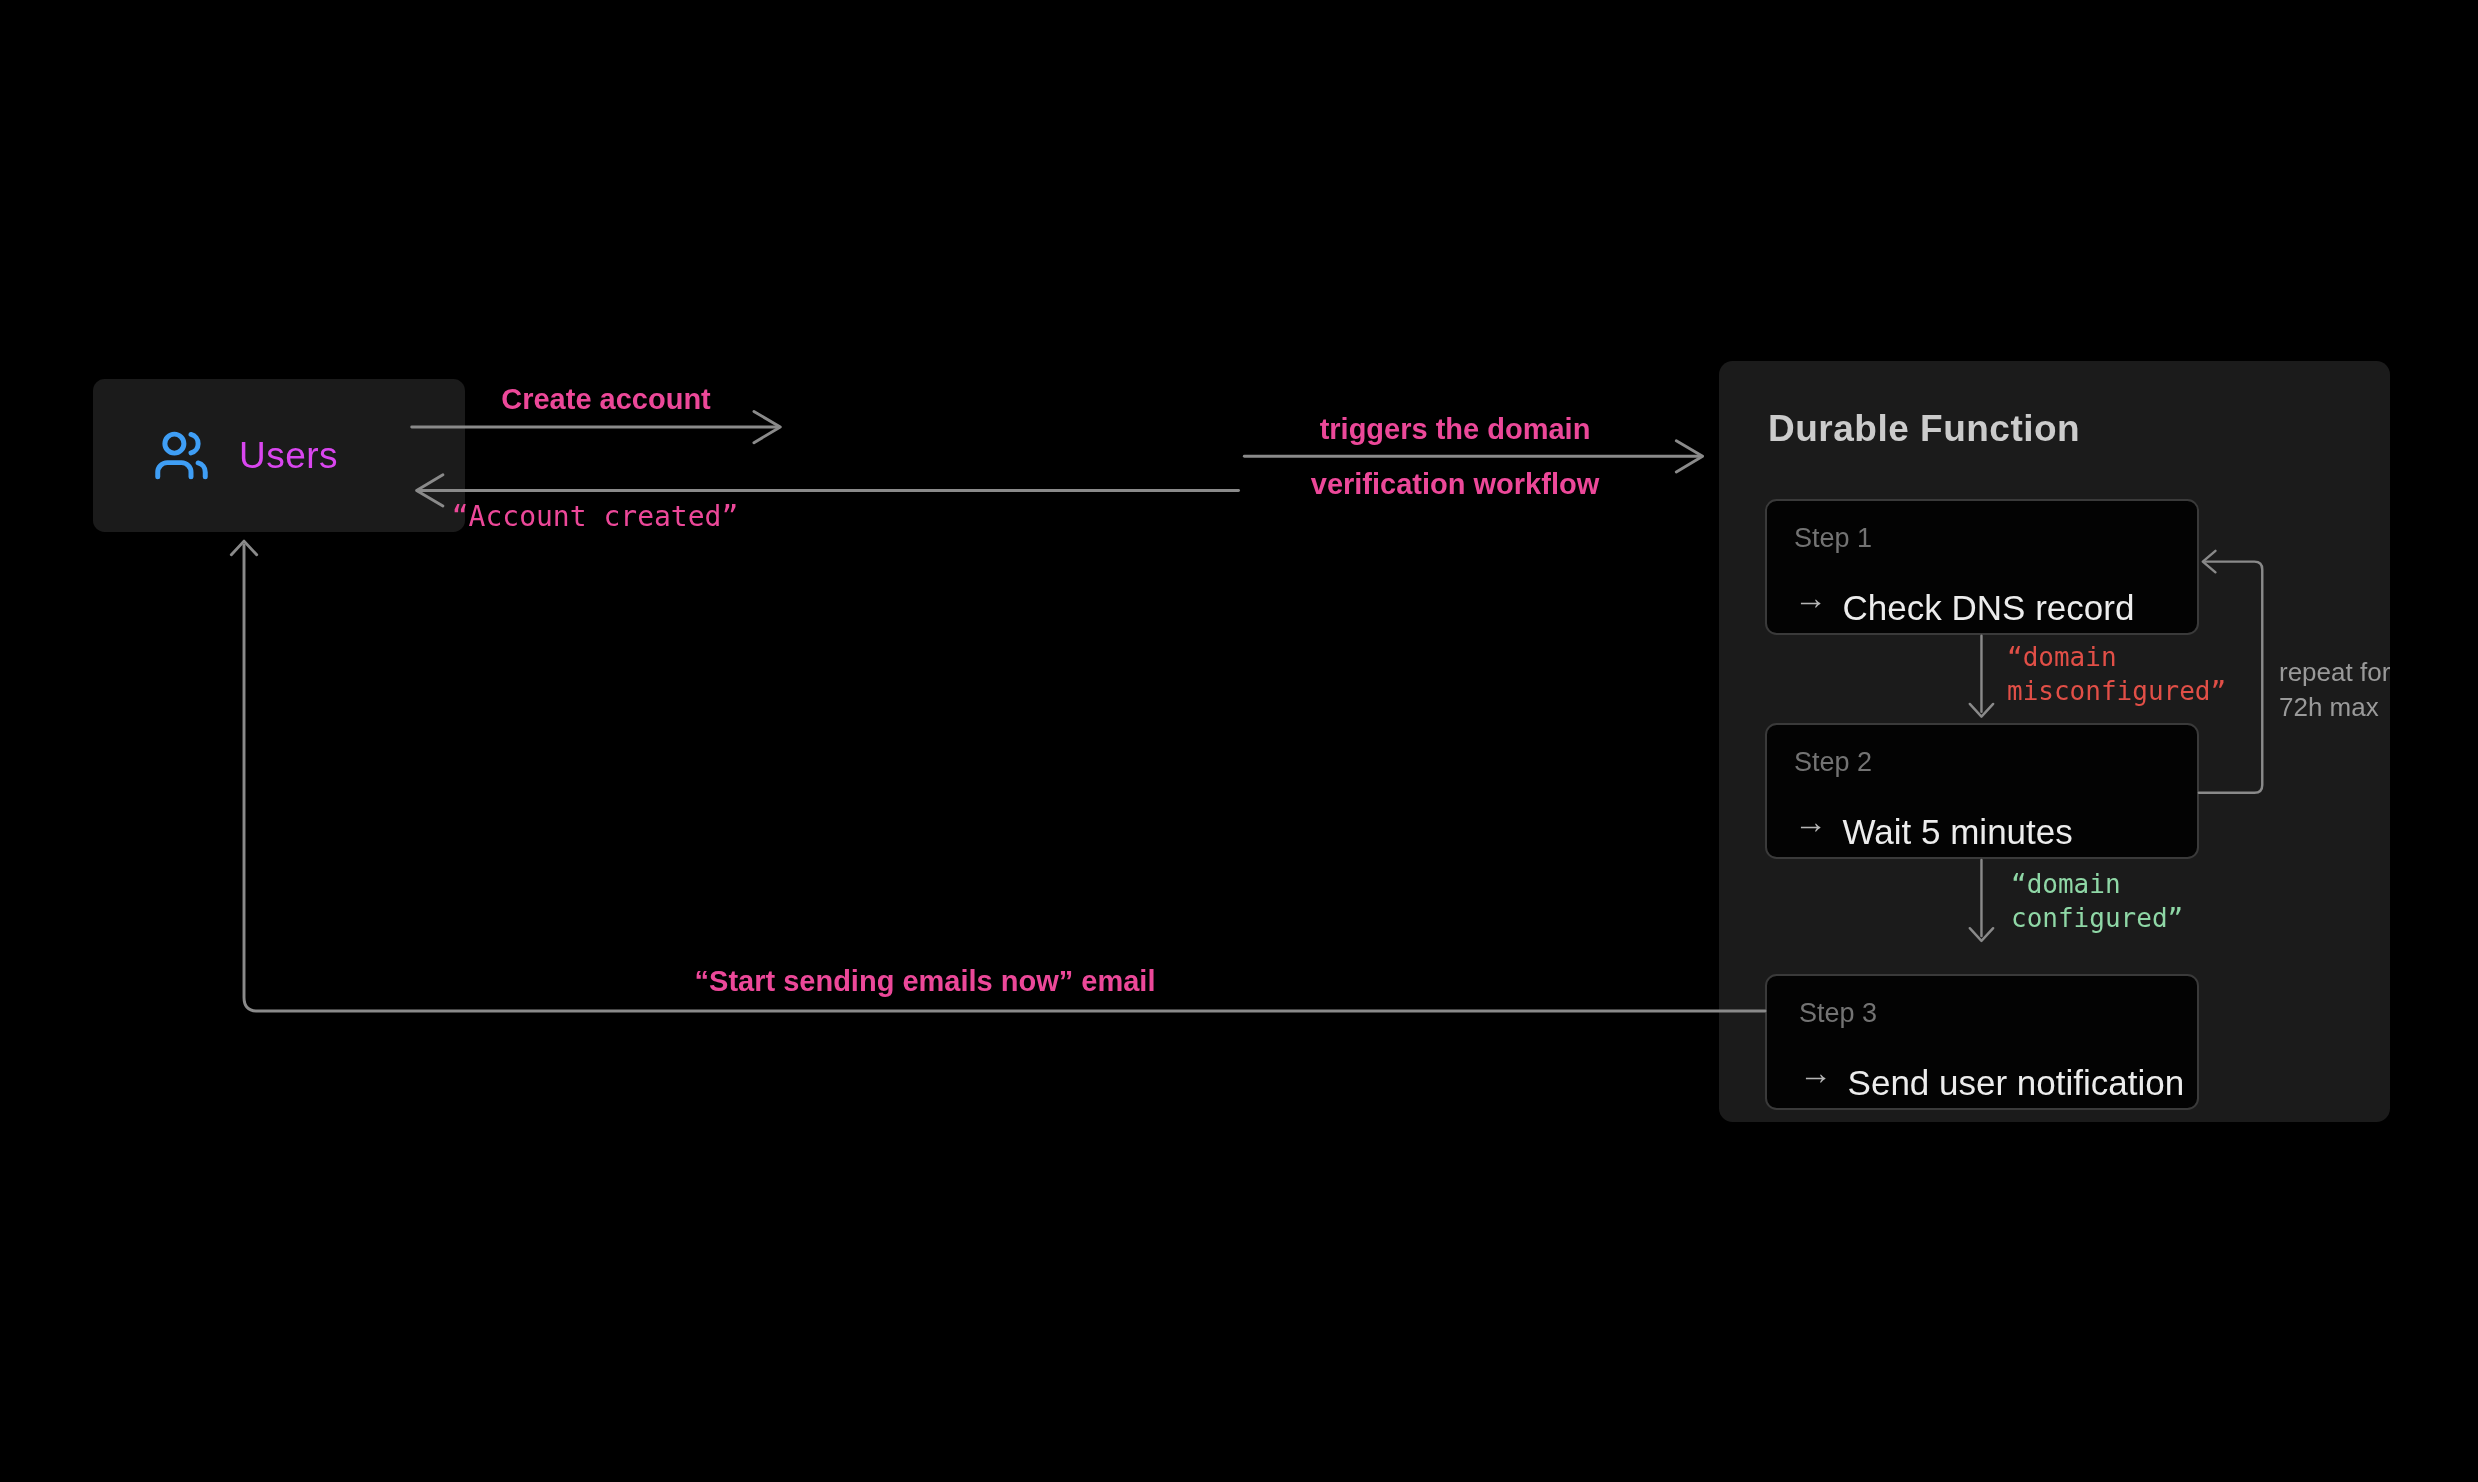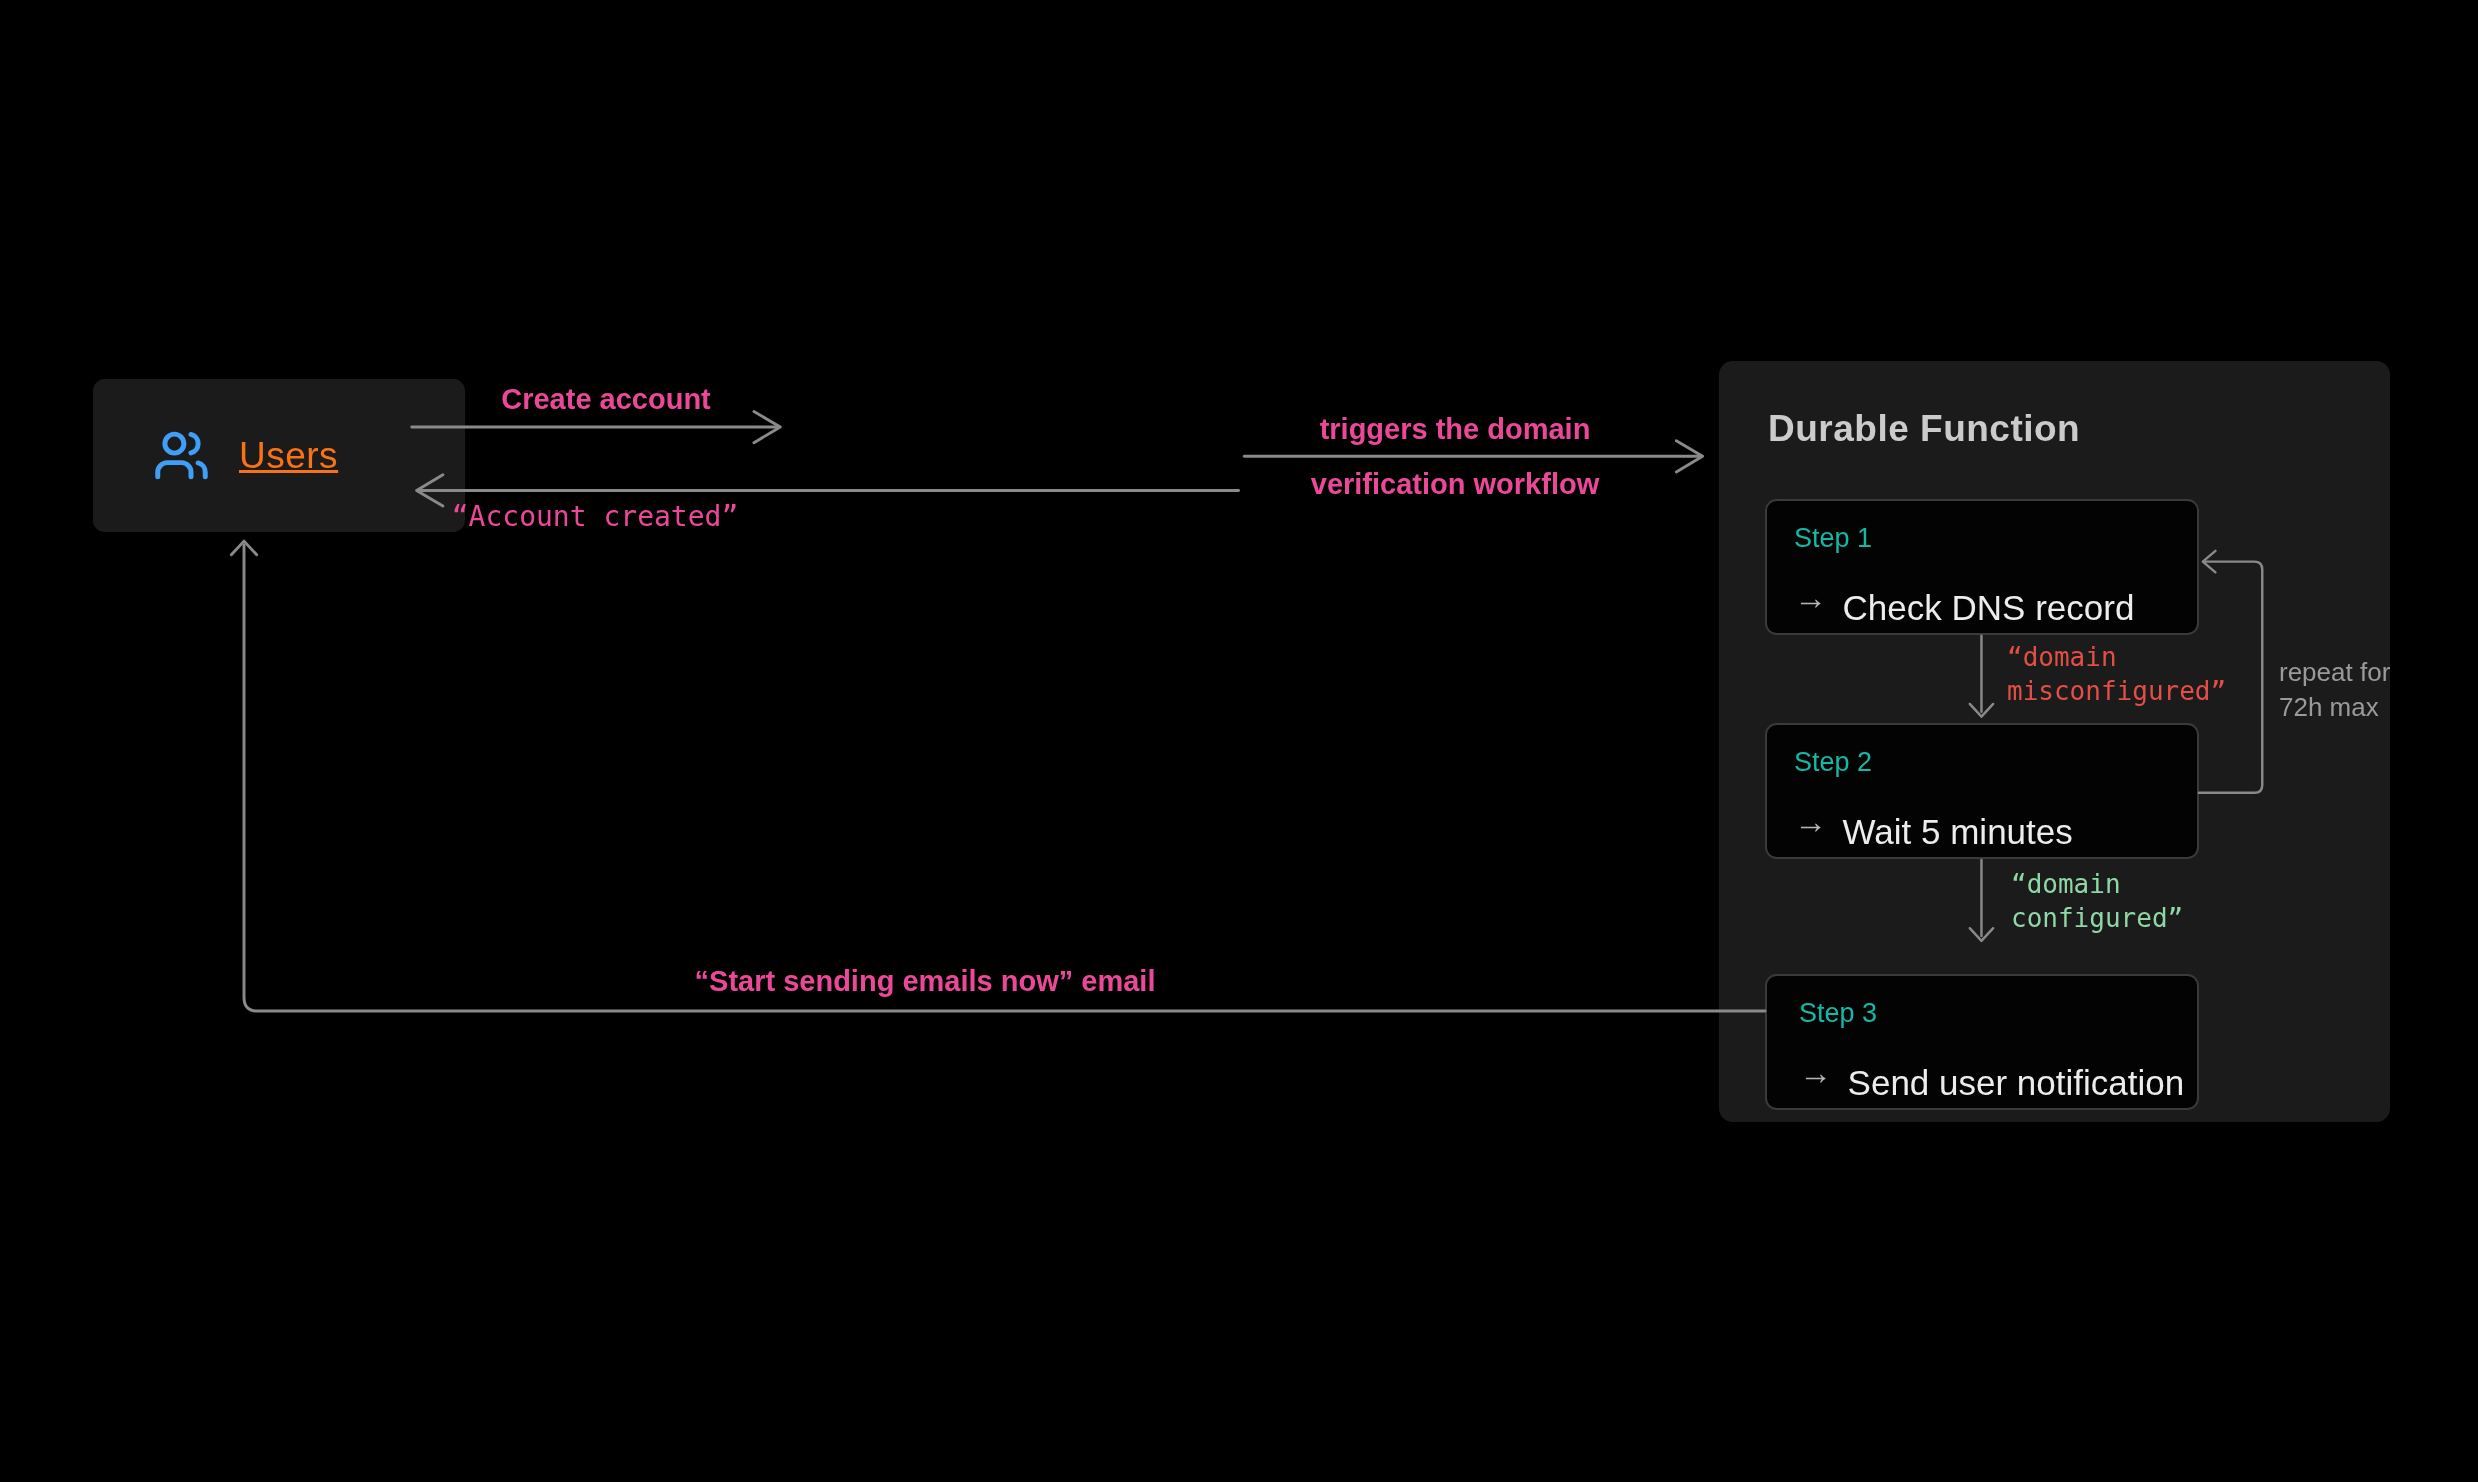--- a/index.html
+++ b/index.html
@@ -22,24 +22,23 @@
     display: flex;
     align-items: center;
   }
   .node .icon {
     flex: 0 0 auto;
     display: flex;
     align-items: center;
     justify-content: center;
   }
   .node .node-label {
-    color: #f97316;
+    color: #d946ef;
     font-size: 37px;
     letter-spacing: 0.5px;
-    text-decoration: underline;
   }
   .users-box   { left: 93px;  top: 379px; width: 312px; height: 153px; padding-left: 60px; gap: 29px; }
   .serverless-box { left: 792px; top: 379px; width: 450px; height: 153px; padding-left: 51px; gap: 25px; }
 
   .durable-panel {
     position: absolute;
     left: 1719px; top: 361px;
     width: 671px; height: 761px;
     background: #1b1b1b;
     border-radius: 13.7px;
@@ -59,21 +58,21 @@
     background: #030303;
     border: 2px solid #3a3a3a;
     border-radius: 11.7px;
     box-sizing: border-box;
     padding: 21.5px 0 0 27px;
   }
   .step-1 { top: 138px; }
   .step-2 { top: 362px; }
   .step-3 { top: 613px; padding-left: 32px; }
   .step-label {
-    color: #14b8a6;
+    color: #737373;
     font-size: 27px;
   }
   .step-action-row {
     margin-top: 13.7px;
     display: flex;
     align-items: center;
     gap: 15.6px;
   }
   .step-arrow-glyph {
     color: #b5b5b5;

